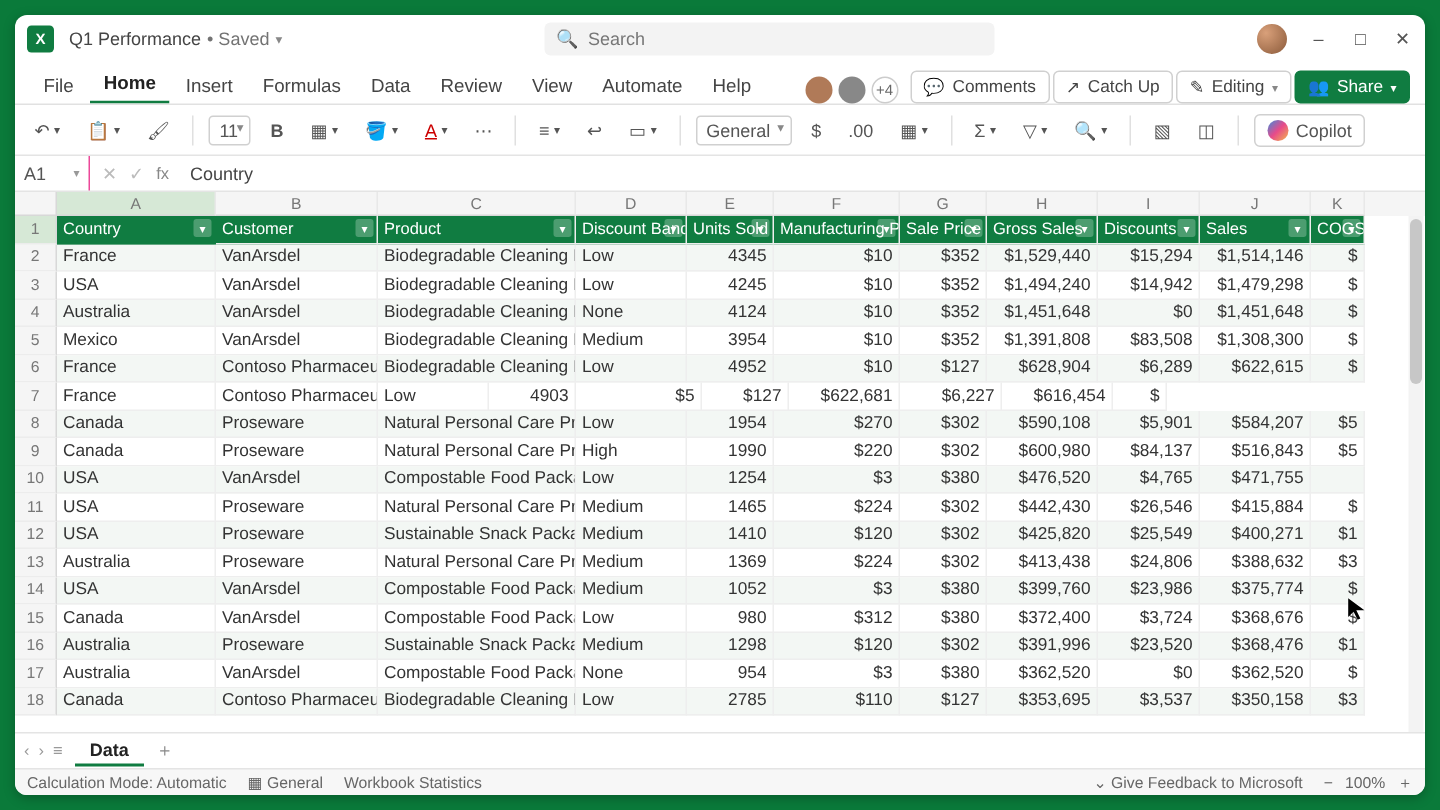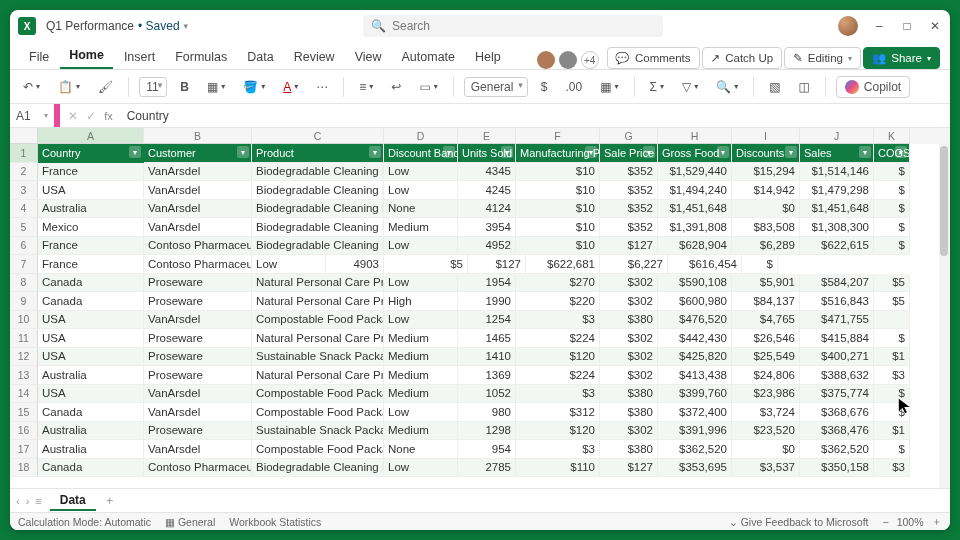--- a/index.html
+++ b/index.html
@@ -4,21 +4,21 @@
 <style>
 * { box-sizing: border-box; margin: 0; padding: 0; font-family: "Segoe UI", Arial, sans-serif; }
 html, body { width: 960px; height: 540px; overflow: hidden; }
 body { background: #0a7a3a; padding: 10px; }
 .window { background: #fff; width: 940px; height: 520px; border-radius: 8px; overflow: hidden; display: flex; flex-direction: column; box-shadow: 0 2px 8px rgba(0,0,0,0.25); }
 
 
 .titlebar { height: 32px; display: flex; align-items: center; padding: 0 8px; font-size: 12px; color: #444; }
 .titlebar .xl-icon { width: 18px; height: 18px; background: #107c41; border-radius: 3px; margin-right: 10px; display:flex;align-items:center;justify-content:center;color:#fff;font-size:10px;font-weight:bold;}
 .titlebar .title { white-space: nowrap; }
-.titlebar .saved { color: #0c4a6e; margin-left:4px;}
+.titlebar .saved { color: #737373; margin-left:4px;}
 .titlebar .chev { margin-left:4px; color:#888; font-size:9px;}
 .titlebar .center { flex:1; display:flex; justify-content:center;}
 .searchbox { background:#f3f3f3; border-radius:4px; height:22px; width:300px; display:flex; align-items:center; padding:0 8px; color:#777; font-size:12px;}
 .searchbox .icon { margin-right:6px; font-size:12px;}
 .titlebar .right { display:flex; align-items:center; gap:14px;}
 .avatar { width:20px; height:20px; border-radius:50%; background: radial-gradient(circle at 30% 30%, #d9a07a, #8a5a3a); }
 .winbtn { width:14px; height:14px; display:flex;align-items:center;justify-content:center;color:#555;font-size:12px;}
 
 
 .tabs { height:28px; display:flex; align-items:flex-end; padding:0 10px; font-size:12.5px; color:#444; border-bottom:1px solid #e1e1e1; gap:2px;}
@@ -38,21 +38,21 @@
 .r-select { border:1px solid #d0d0d0;border-radius:3px;padding:2px 18px 2px 6px;font-size:12px;position:relative;background:#fff;}
 .r-select:after{content:"▾";position:absolute;right:4px;top:2px;font-size:9px;color:#888;}
 .r-select.font { width:86px;}
 .r-select.size { width:28px;}
 .r-select.numfmt { width:64px;}
 .copilot-btn { display:flex;align-items:center;gap:5px;border:1px solid #d0d0d0;border-radius:4px;padding:3px 8px;font-size:12px;}
 .copilot-ico{width:14px;height:14px;background:linear-gradient(135deg,#3a8dde,#e84a8a,#f2b94a);border-radius:50%;}
 
 
 .formrow { height:24px;display:flex;align-items:center;border-bottom:1px solid #e4e4e4;font-size:12px;}
-.namebox { width:50px;border-right:6px solid #ec4899;padding:0 6px;color:#555;display:flex;align-items:center;height:100%;}
+.namebox { width:50px;border-right:1px solid #ec4899;padding:0 6px;color:#555;display:flex;align-items:center;height:100%;}
 .namebox .dd{font-size:8px;color:#999;margin-left:auto;}
 .fx-ctrl { display:flex;align-items:center;gap:8px;padding:0 8px;color:#bbb;}
 .fx-lbl { color:#888;font-size:11px;}
 .fx-val { padding:0 6px;color:#444;}
 
 
 .gridwrap { flex:1; overflow:hidden; position:relative; background:#fff;}
 .grid { display:flex; flex-direction:column; font-size:11.5px; color:#333;}
 .colhdr-row { display:flex; height:16px; background:#f5f5f5;}
 .corner { width:28px;border-right:1px solid #d8d8d8;border-bottom:1px solid #d8d8d8;background:#f5f5f5;}
@@ -244,21 +244,21 @@
           </div>
           <div class="cell cF">
             <span>Manufacturing Price</span>
             <span class="filt">▾</span>
           </div>
           <div class="cell cG">
             <span>Sale Price</span>
             <span class="filt">▾</span>
           </div>
           <div class="cell cH">
-            <span>Gross Food</span>
+            <span>Gross Sales</span>
             <span class="filt">▾</span>
           </div>
           <div class="cell cI">
             <span>Discounts</span>
             <span class="filt">▾</span>
           </div>
           <div class="cell cJ">
             <span>Sales</span>
             <span class="filt">▾</span>
           </div>

